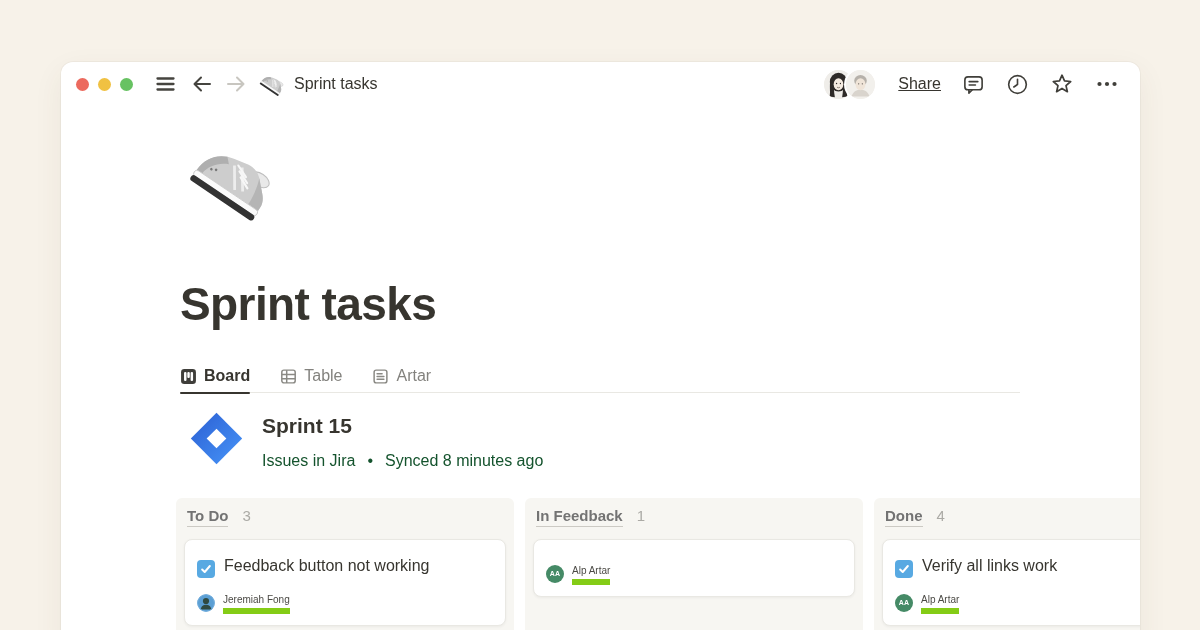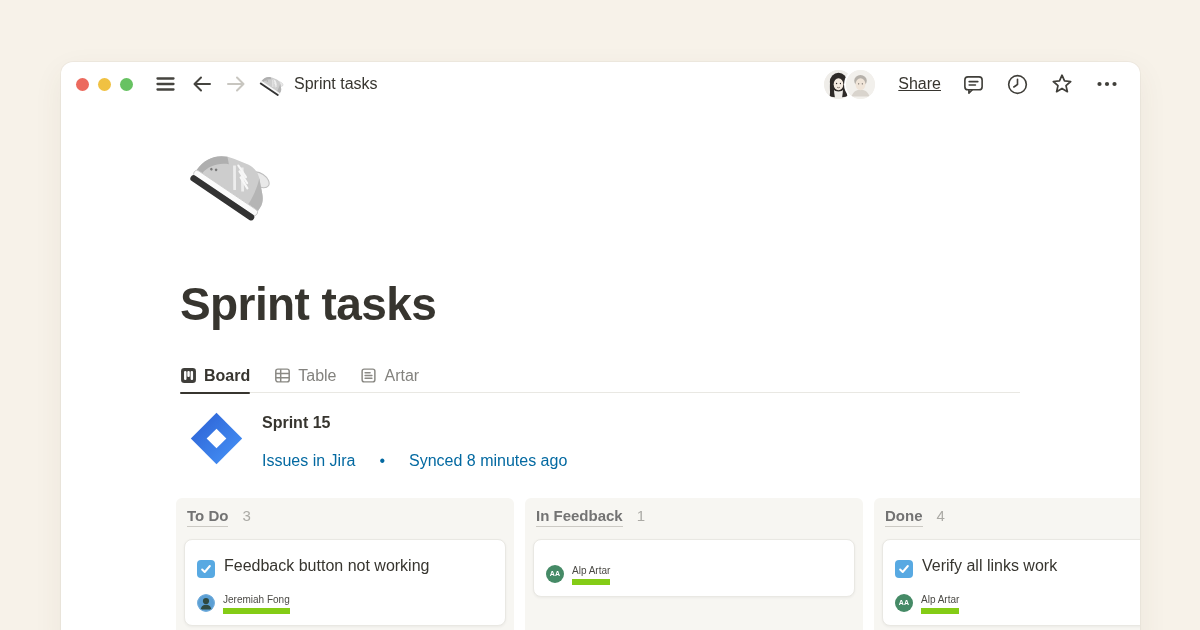--- a/index.html
+++ b/index.html
@@ -40,33 +40,33 @@
   
   .page-icon-large {
     position:absolute; left:122px; top:64px; width:104px; height:108px; cursor:pointer;
   }
   .page-title {
     position:absolute; left:119px; top:215px;
     font-size:46px; font-weight:800; letter-spacing:-0.6px; color:#37352F; line-height:1.2;
   }
   .tabs {
     position:absolute; left:119px; top:297px; width:840px; height:34px;
-    display:flex; align-items:center; gap:24px;
+    display:flex; align-items:flex-start; gap:30px;
     border-bottom:1px solid #E9E8E3;
   }
   .tab { position:relative; height:34px; display:flex; align-items:center; gap:7px; font-size:16px; cursor:pointer; }
   .tab .tab-label { color:#83827E; }
   .tab.active .tab-label { color:#37352F; font-weight:600; }
   .tab.active::after {
     content:""; position:absolute; left:0; right:0; bottom:-1px; height:2px; background:#37352F; border-radius:1px;
   }
   
   .jira-logo { position:absolute; left:128px; top:349px; width:55px; height:55px; }
-  .db-title { position:absolute; left:201px; top:352px; font-size:16px; font-weight:700; color:#37352F; cursor:pointer; }
-  .db-subtitle { position:absolute; left:201px; top:390px; font-size:16px; color:#0369a1; display:flex; gap:24px; align-items:center; }
+  .db-title { position:absolute; left:201px; top:352px; font-size:21px; font-weight:700; color:#37352F; cursor:pointer; }
+  .db-subtitle { position:absolute; left:201px; top:390px; font-size:16px; color:#14532d; display:flex; gap:12px; align-items:center; }
   
   .column {
     position:absolute; top:436px; width:338px; height:200px;
     background:#F7F6F2; border-radius:6px; padding:8px 4px 4px;
   }
   .col-1 { left:115px; } .col-2 { left:464px; } .col-3 { left:813px; }
   .col-header { display:flex; align-items:baseline; gap:14px; padding:1px 7px 0; margin-bottom:12px; }
   .col-name { font-size:15px; font-weight:600; color:#737373; border-bottom:1px solid #CCCAC4; padding-bottom:2px; cursor:pointer; }
   .col-count { font-size:15px; color:#ABAAA5; }
   .card {

